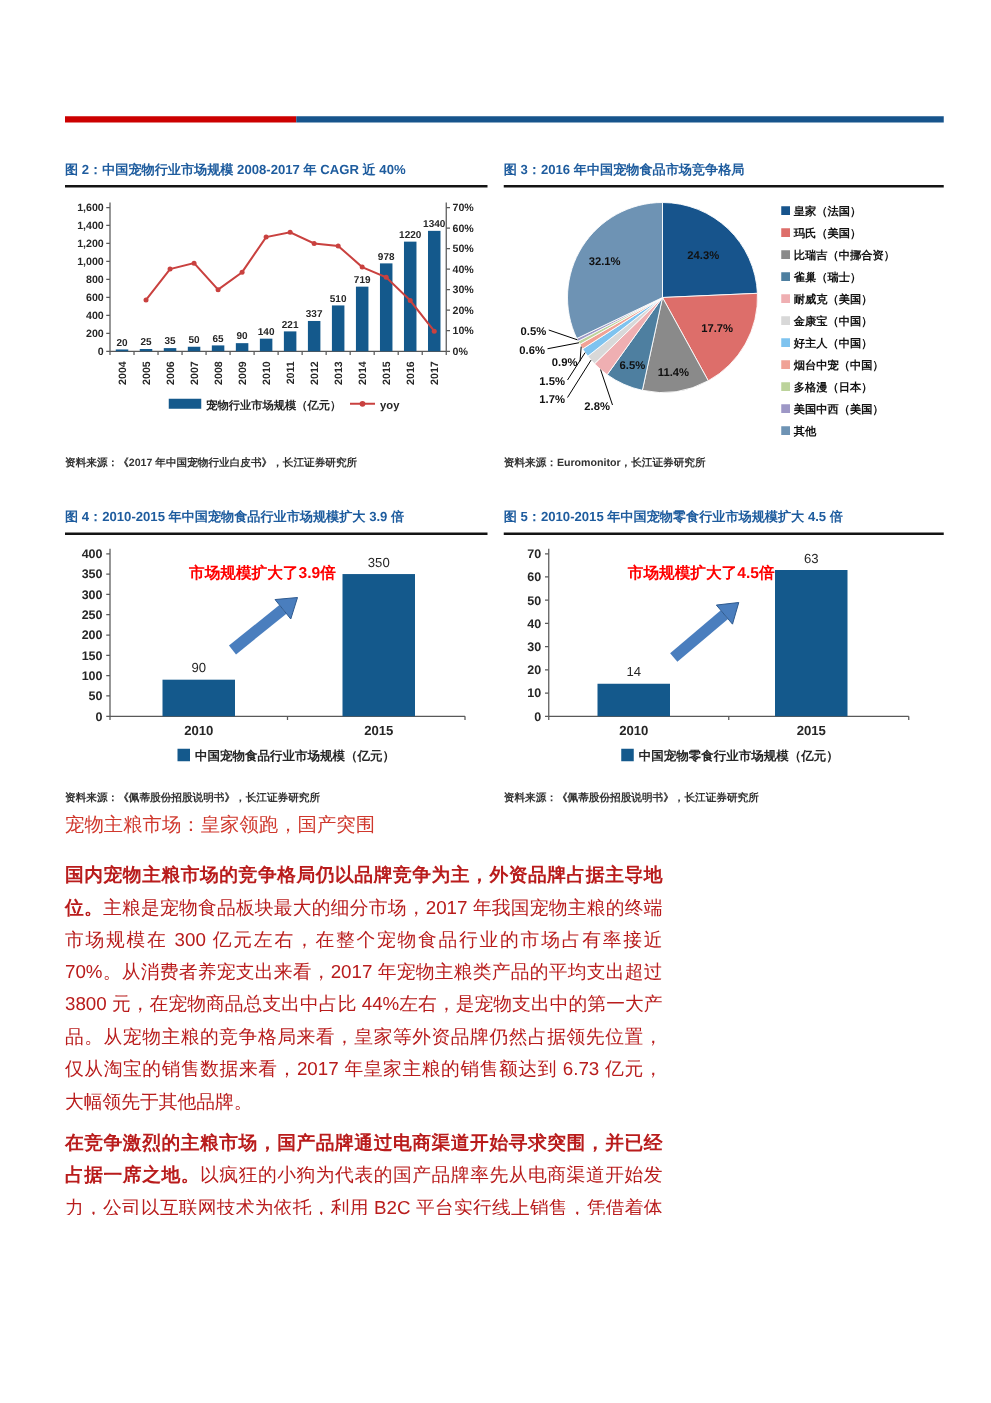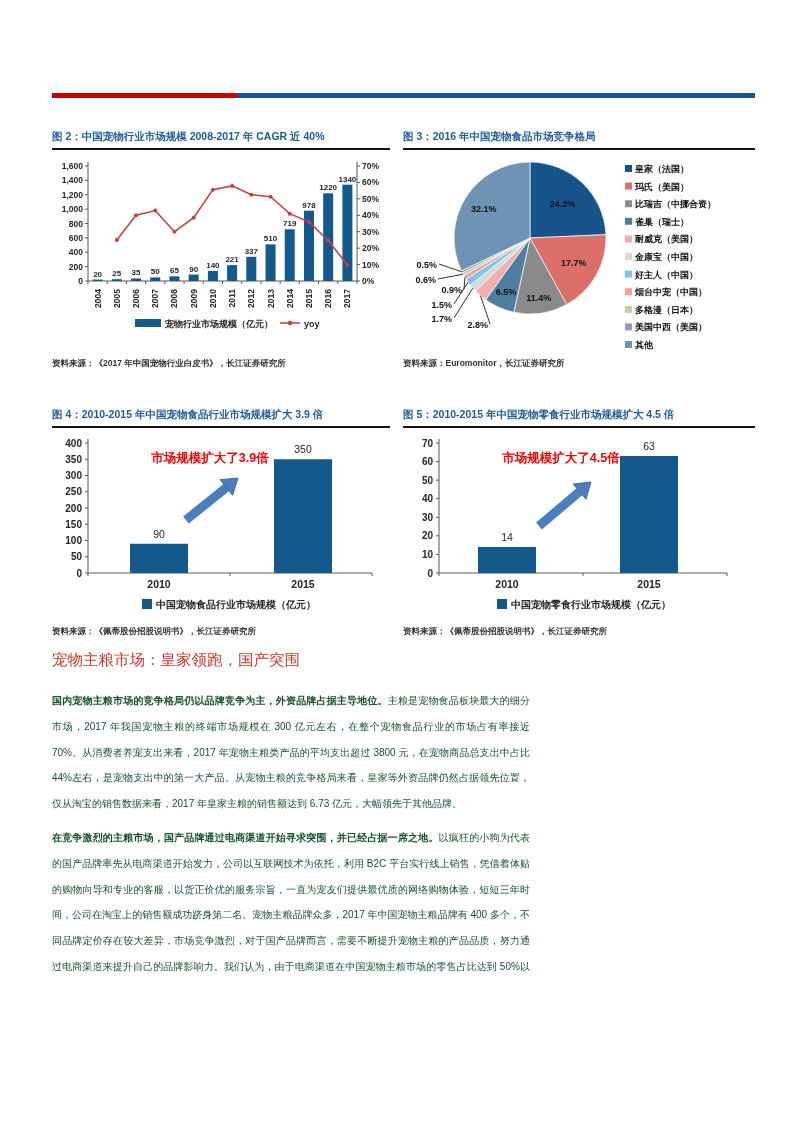--- a/index.html
+++ b/index.html
@@ -7,24 +7,24 @@
         font-family:"Liberation Sans","DejaVu Sans",sans-serif;color:#111;}
   .top-rule{position:absolute;left:52px;top:93px;width:703px;height:5px;display:flex;}
   .top-rule .seg-red{width:185px;height:100%;}
   .top-rule .seg-blue{flex:1;height:100%;}
   .fig-col-l{position:absolute;left:52px;width:338px;}
   .fig-col-r{position:absolute;left:403px;width:352px;}
   .row1{top:130px;}
   .row2{top:408px;}
   .fig-title{font-size:10.5px;font-weight:700;color:#1E5C9E;padding-bottom:5px;border-bottom:2px solid #141414;line-height:13px;}
   .fig-chart{display:block;margin-top:4px;}
-  .fig-source{font-size:8.5px;font-weight:700;color:#333;margin-top:4px;}
+  .fig-source{font-size:8.5px;font-weight:700;color:#333;margin-top:11px;}
   .section{position:absolute;left:52px;top:650px;width:478px;}
   .section-heading{font-size:15.5px;font-weight:400;color:#D0382D;margin:0 0 17px 0;}
-  .body-para{font-size:10px;line-height:25.8px;text-align:justify;margin:0 0 8px 0;color:#14532d;}
+  .body-para{font-size:15px;line-height:25.8px;text-align:justify;margin:0 0 8px 0;color:#b91c1c;}
   .body-para b{font-weight:700;}
   .footer{position:absolute;left:52px;top:1036px;width:703px;border-top:2px solid #17548C;
           display:flex;justify-content:space-between;align-items:center;padding-top:6px;}
   .footer .disclaimer{font-size:9px;color:#3d3d3d;}
   .footer .page-num{font-size:9.5px;font-weight:700;color:#111;}
   svg text{font-family:"Liberation Sans","DejaVu Sans",sans-serif;}
 </style>
 </head>
 <body>
 

